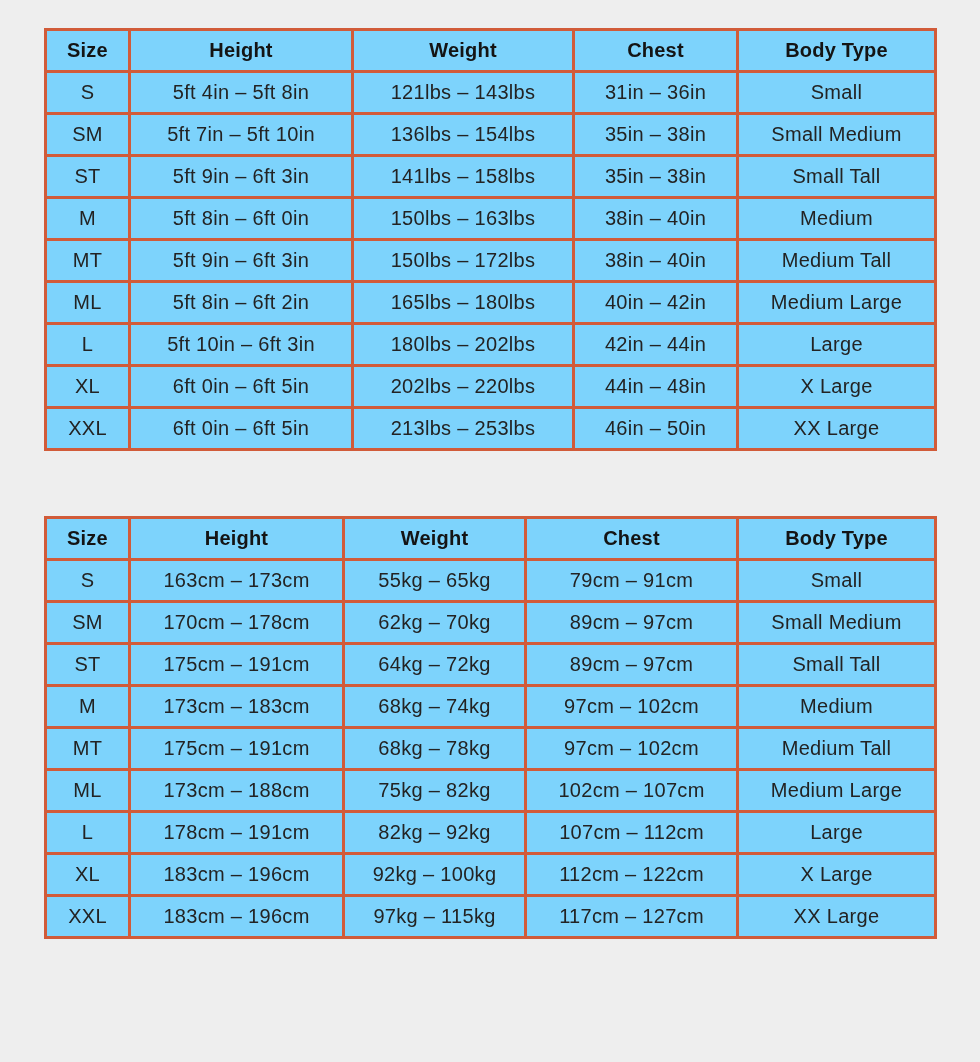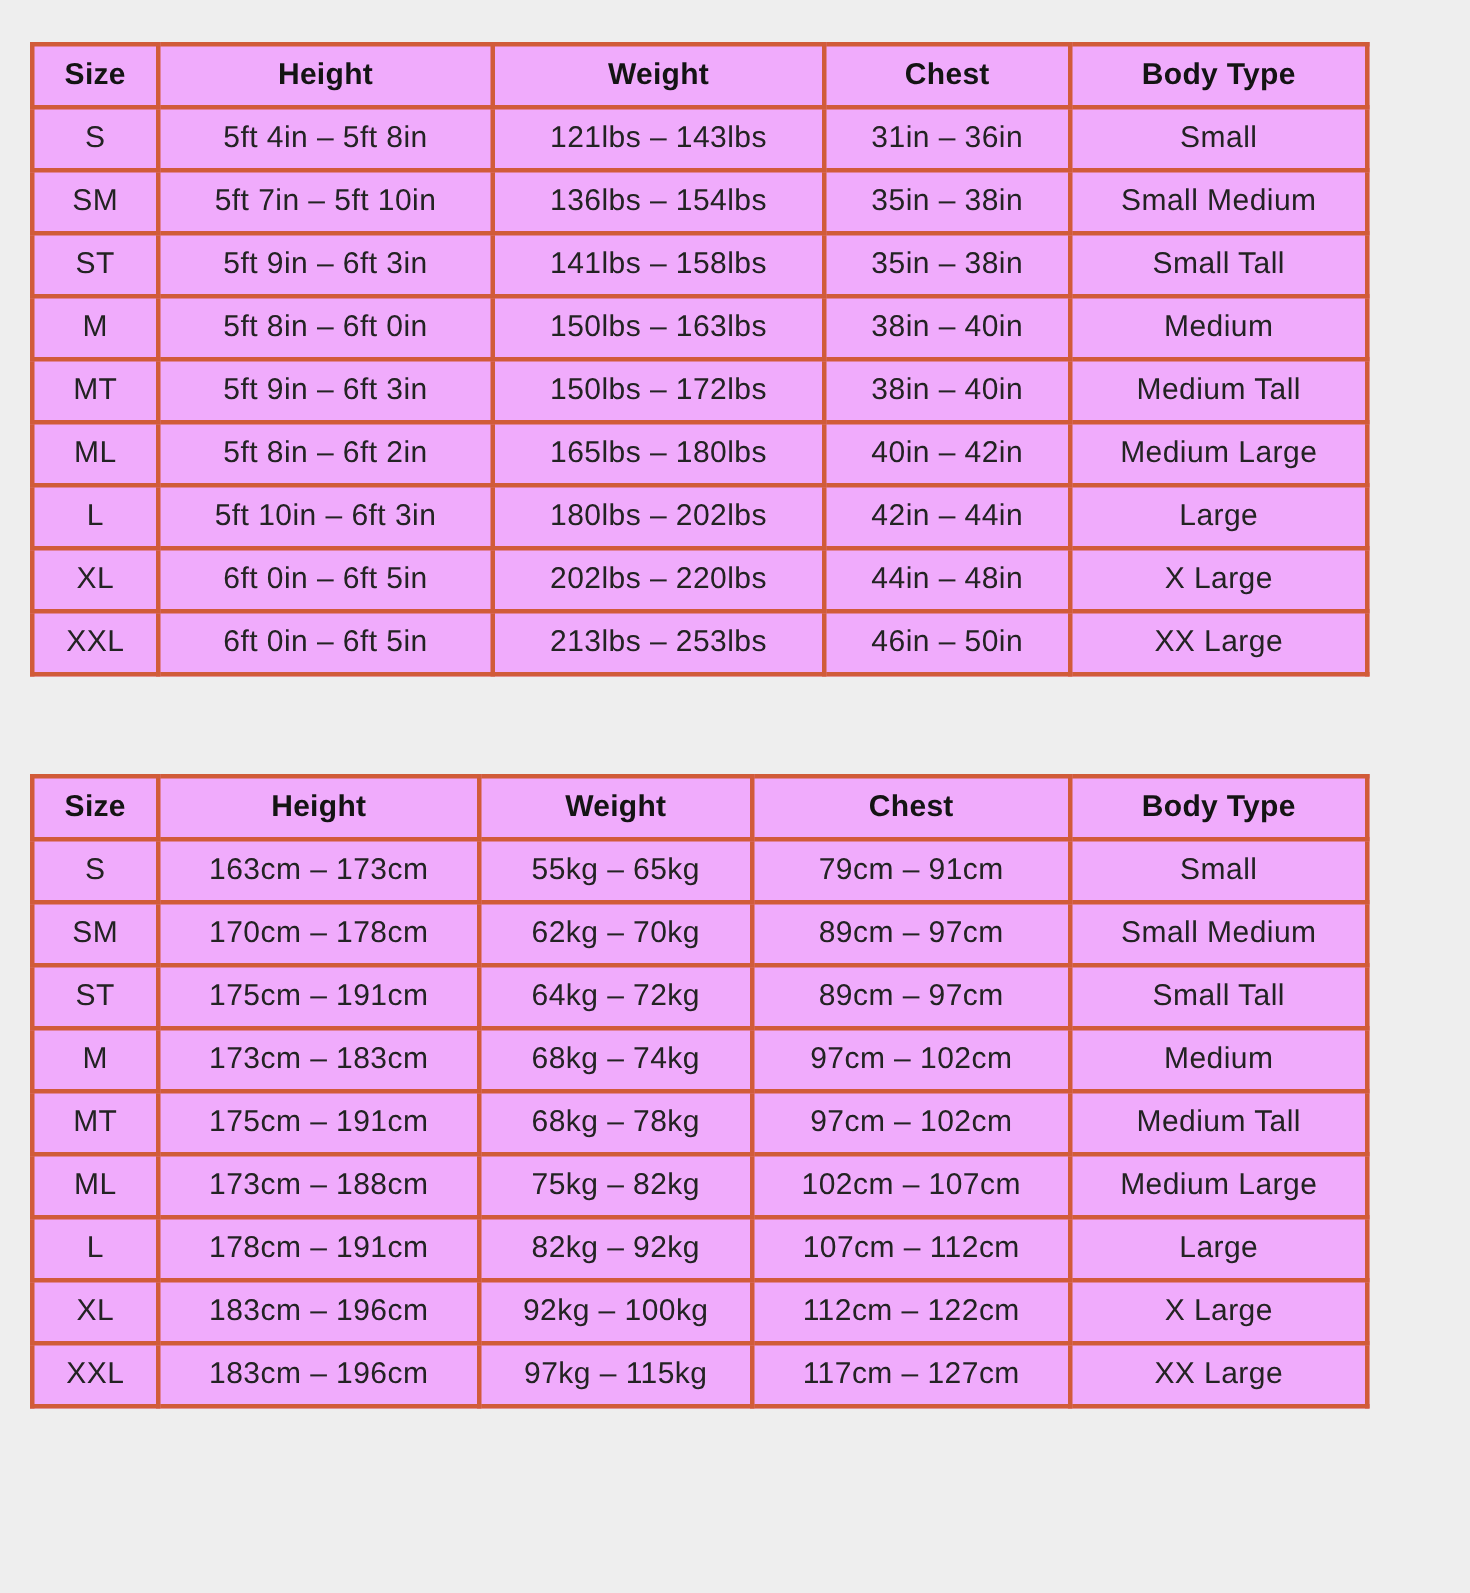--- a/index.html
+++ b/index.html
@@ -11,23 +11,23 @@
   .page {
     width: 980px;
     height: 1062px;
     background: #EEEEEE;
     box-sizing: border-box;
     overflow: hidden;
   }
   table.size-chart {
     border-collapse: collapse;
     width: 890px;
-    margin-left: 20px;
+    margin-left: 44px;
     table-layout: fixed;
-    background: #f0abfc;
+    background: #7dd3fc;
     padding-left: 24px;
   }
   table.size-chart.first { margin-top: 28px; }
   table.size-chart.second { margin-top: 65px; }
   table.size-chart th,
   table.size-chart td {
     border: 3px solid #D15B39;
     height: 39px;
     text-align: center;
     vertical-align: middle;

